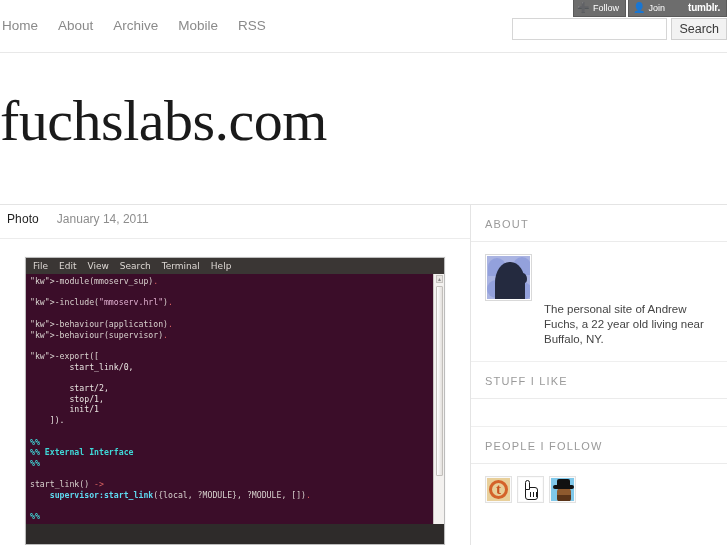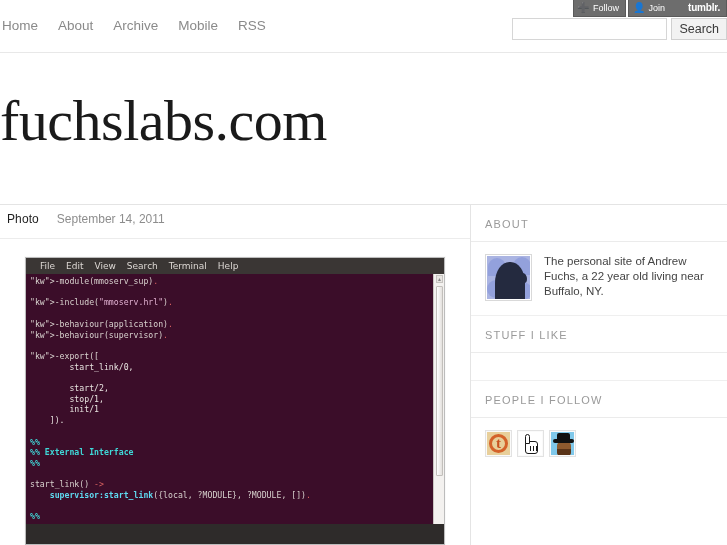--- a/index.html
+++ b/index.html
@@ -193,21 +193,21 @@
     font-family: "DejaVu Sans", sans-serif;
     margin-left: 9px;
     white-space: nowrap;
   }
   #term-menubar {
     height: 16px;
     background: #3a3634;
     display: flex;
     align-items: center;
     gap: 11px;
-    padding-left: 14px;
+    padding-left: 7px;
   }
   #term-menubar span {
     color: #ddd8d4;
     font-size: 9px;
     font-family: "DejaVu Sans", sans-serif;
     cursor: pointer;
     white-space: nowrap;
   }
   #term-body {
     position: relative;
@@ -323,20 +323,21 @@
     position: absolute;
     left: 33px; bottom: 16px;
     width: 7px; height: 10px;
     background: #242a3f;
     border-radius: 0 60% 40% 0;
   }
   #about-text {
     font-size: 11.5px;
     line-height: 15px;
     color: #444444;
+    margin-top: 48px;
   }
   #stuff-empty { height: 27px; }
   #follow-body {
     padding: 12px 0 0 14px;
     display: flex;
     gap: 5px;
   }
   .follow-av {
     width: 27px; height: 27px;
     border: 1px solid #e2e2e2;
@@ -455,21 +456,21 @@
 <div id="header-rule"></div>
 
 <a id="site-title">fuchslabs.com</a>
 
 <div id="content-rule"></div>
 <div id="vline"></div>
 
 <div id="post-col">
   <div id="post-meta">
     <span id="post-type">Photo</span>
-    <span id="post-date">September 14, 2011</span>
+    <span id="post-date">January 14, 2011</span>
   </div>
   <div id="post-meta-rule"></div>
 </div>
 
 <div id="terminal-shot">
   <div id="term-menubar">
     <span>File</span>
     <span>Edit</span>
     <span>View</span>
     <span>Search</span>

